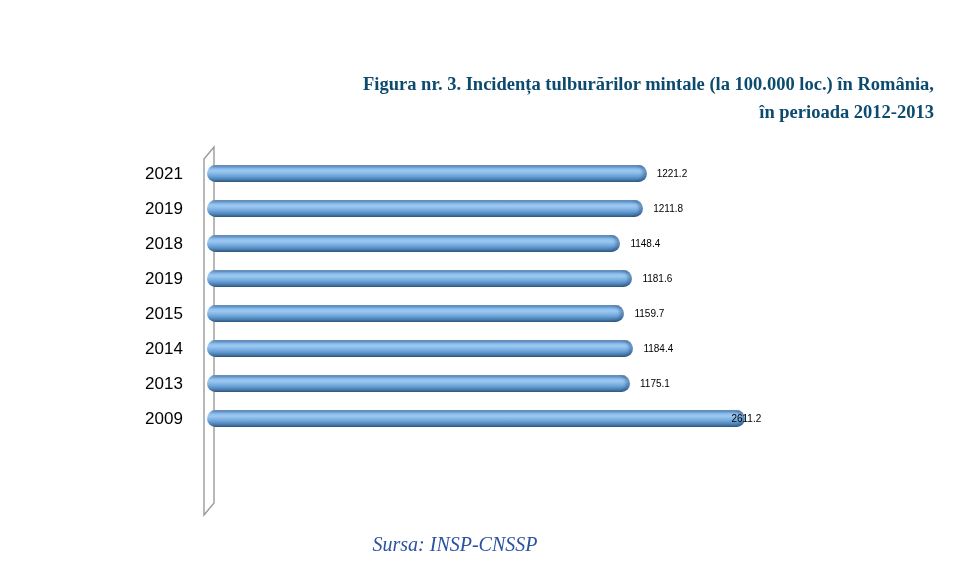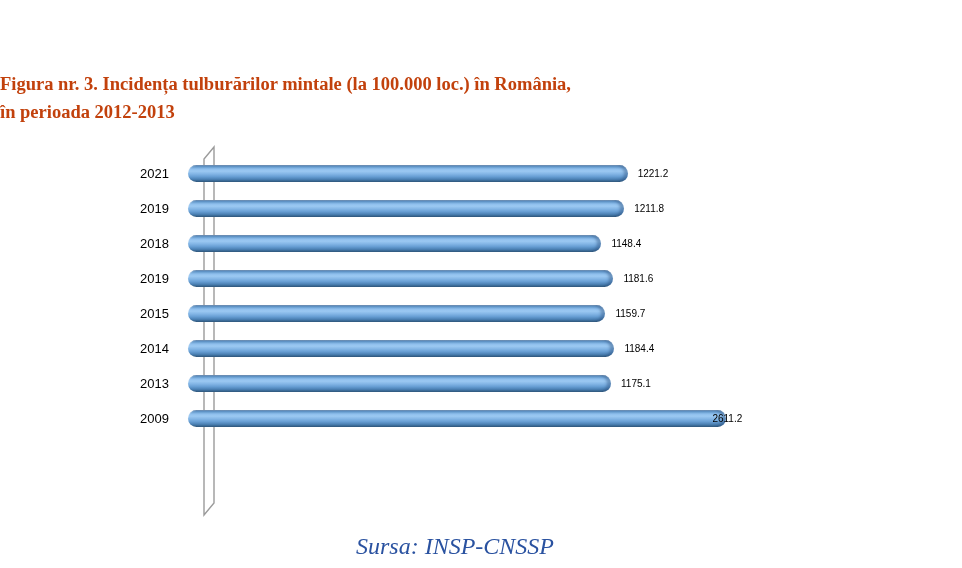--- a/index.html
+++ b/index.html
@@ -10,26 +10,26 @@
     background: #ffffff;
     overflow: hidden;
     font-family: "Liberation Sans", sans-serif;
     color: #000;
   }
   .figure-title {
     position: absolute;
     top: 70px;
     left: 0;
     width: 934px;
-    text-align: left;
+    text-align: right;
     font-family: "Liberation Serif", serif;
     font-weight: bold;
     font-size: 18.5px;
     line-height: 28px;
-    color: #c2410c;
+    color: #0c4a6e;
   }
   .chart {
     position: absolute;
     left: 0;
     top: 156px;
     width: 962px;
     height: 380px;
   }
   .axis-wall {
     position: absolute;
@@ -42,22 +42,23 @@
     left: 140px;
     top: 0;
   }
   .row {
     display: flex;
     align-items: center;
     height: 35px;
   }
   .ylabel {
     width: 48px;
-    text-align: left;
-    font-size: 13px;
+    text-align: center;
+    margin-right: 19px;
+    font-size: 17px;
     color: #000;
   }
   .bar {
     height: 17px;
     border-radius: 8.5px;
     background: linear-gradient(180deg,
       #466f9d 0%,
       #5e94c8 8%,
       #8fbfed 24%,
       #9cc9f2 36%,
@@ -78,21 +79,21 @@
   }
   .row:last-child .vlabel { margin-left: -14px; }
   .source-caption {
     position: absolute;
     top: 533px;
     left: 0;
     width: 910px;
     text-align: center;
     font-family: "Liberation Serif", serif;
     font-style: italic;
-    font-size: 24px;
+    font-size: 20px;
   }
 </style>
 </head>
 <body>
 
 <div class="page">
 
   <div class="figure-title">
     <div>Figura nr. 3. Incidența tulburărilor mintale (la 100.000 loc.) în România,</div>
     <div>în perioada 2012-2013</div>

